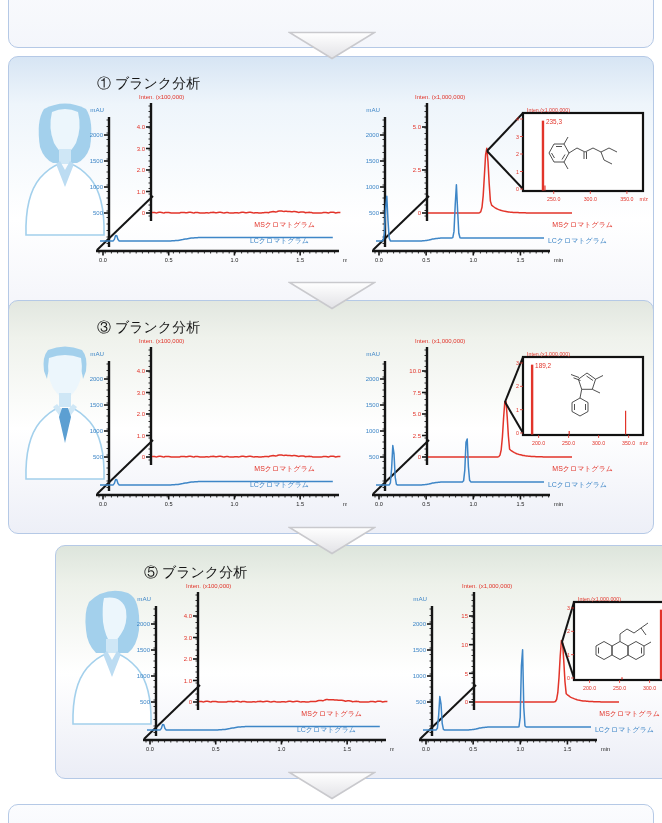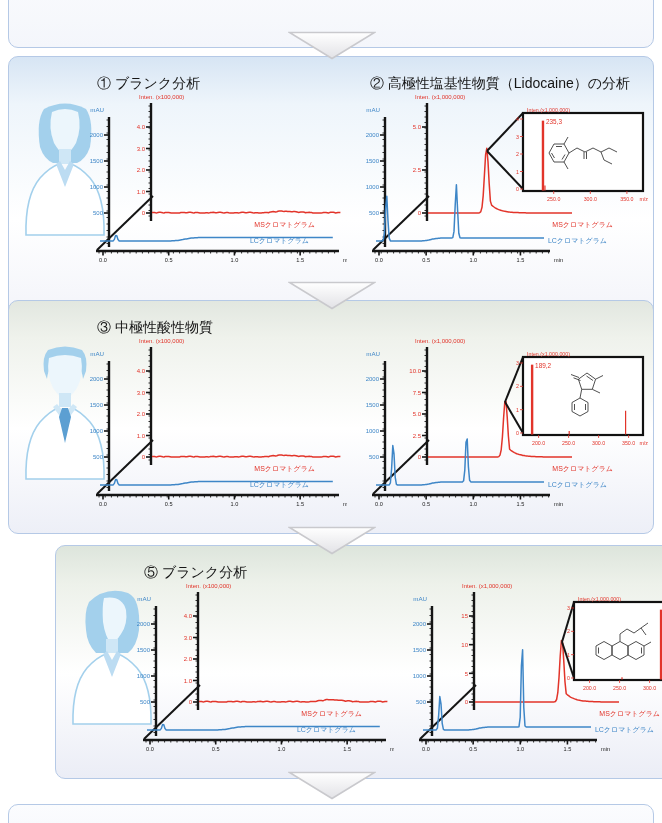--- a/index.html
+++ b/index.html
@@ -79,21 +79,20 @@
     <div class="person">
       <svg viewBox="0 0 100 140">
         <path d="M29 12 Q50 1 71 12 Q79 24 75 50 Q71 62 62 66 L38 66 Q29 62 25 50 Q21 24 29 12 Z" fill="#a3d0ec"></path>
         <path d="M37 15 Q50 9 63 15 Q67 31 61 46 Q56 55 50 58 Q44 55 39 46 Q33 31 37 15 Z" fill="#ecf6fc"></path>
         <path d="M44 52 h12 v15 h-12 z" fill="#cfe7f6"></path>
         <path d="M11 138 Q10 99 25 81 Q35 70 44 67 L50 86 L56 67 Q65 70 75 81 Q90 99 89 138 Z" fill="#ffffff" stroke="#a3d0ec" stroke-width="1.6"></path>
         <path d="M41 67 L50 90 L59 67 L55 64 L50 73 L45 64 Z" fill="#bcdcf2"></path>
       </svg>
     </div>
     <div class="block-title left-title">① ブランク分析</div>
-    <div class="block-title right-title">② 高極性塩基性物質（Lidocaine）の分析</div>
     <div class="chart chart-left"><svg width="258" height="178" viewBox="0 0 258 178">
           <line x1="20" y1="26" x2="20" y2="156" stroke="#151515" stroke-width="2.4"></line>
           <line x1="17.5" y1="29" x2="20" y2="29" stroke="#151515" stroke-width="0.9"></line>
           <line x1="17.5" y1="35.5" x2="20" y2="35.5" stroke="#151515" stroke-width="0.9"></line>
           <line x1="17.5" y1="42" x2="20" y2="42" stroke="#151515" stroke-width="0.9"></line>
           <line x1="17.5" y1="48.5" x2="20" y2="48.5" stroke="#151515" stroke-width="0.9"></line>
           <line x1="17.5" y1="55" x2="20" y2="55" stroke="#151515" stroke-width="0.9"></line>
           <line x1="17.5" y1="61.5" x2="20" y2="61.5" stroke="#151515" stroke-width="0.9"></line>
           <line x1="17.5" y1="68" x2="20" y2="68" stroke="#151515" stroke-width="0.9"></line>
           <line x1="17.5" y1="74.5" x2="20" y2="74.5" stroke="#151515" stroke-width="0.9"></line>
@@ -350,21 +349,21 @@
     <div class="person">
       <svg viewBox="0 0 100 140">
         <path d="M33 9 Q50 2 67 9 Q73 16 71 30 L68 38 Q67 22 50 21 Q33 22 32 38 L29 30 Q27 16 33 9 Z" fill="#a3d0ec"></path>
         <path d="M34 17 Q50 11 66 17 Q69 33 62 47 Q56 56 50 58 Q44 56 38 47 Q31 33 34 17 Z" fill="#ecf6fc"></path>
         <path d="M44 52 h12 v14 h-12 z" fill="#cfe7f6"></path>
         <path d="M11 138 Q10 99 25 81 Q35 70 43 67 L50 80 L57 67 Q65 70 75 81 Q90 99 89 138 Z" fill="#ffffff" stroke="#a3d0ec" stroke-width="1.6"></path>
         <path d="M38 66 L50 82 L62 66 L58 63 L50 72 L42 63 Z" fill="#cfe7f6"></path>
         <path d="M47 67 L53 67 L56 76 L50 102 L44 76 Z" fill="#5c9fd2"></path>
       </svg>
     </div>
-    <div class="block-title left-title">③ 中極性酸性物質</div>
+    <div class="block-title left-title">③ ブランク分析</div>
     <div class="chart chart-left"><svg width="258" height="178" viewBox="0 0 258 178">
           <line x1="20" y1="26" x2="20" y2="156" stroke="#151515" stroke-width="2.4"></line>
           <line x1="17.5" y1="29" x2="20" y2="29" stroke="#151515" stroke-width="0.9"></line>
           <line x1="17.5" y1="35.5" x2="20" y2="35.5" stroke="#151515" stroke-width="0.9"></line>
           <line x1="17.5" y1="42" x2="20" y2="42" stroke="#151515" stroke-width="0.9"></line>
           <line x1="17.5" y1="48.5" x2="20" y2="48.5" stroke="#151515" stroke-width="0.9"></line>
           <line x1="17.5" y1="55" x2="20" y2="55" stroke="#151515" stroke-width="0.9"></line>
           <line x1="17.5" y1="61.5" x2="20" y2="61.5" stroke="#151515" stroke-width="0.9"></line>
           <line x1="17.5" y1="68" x2="20" y2="68" stroke="#151515" stroke-width="0.9"></line>
           <line x1="17.5" y1="74.5" x2="20" y2="74.5" stroke="#151515" stroke-width="0.9"></line>

